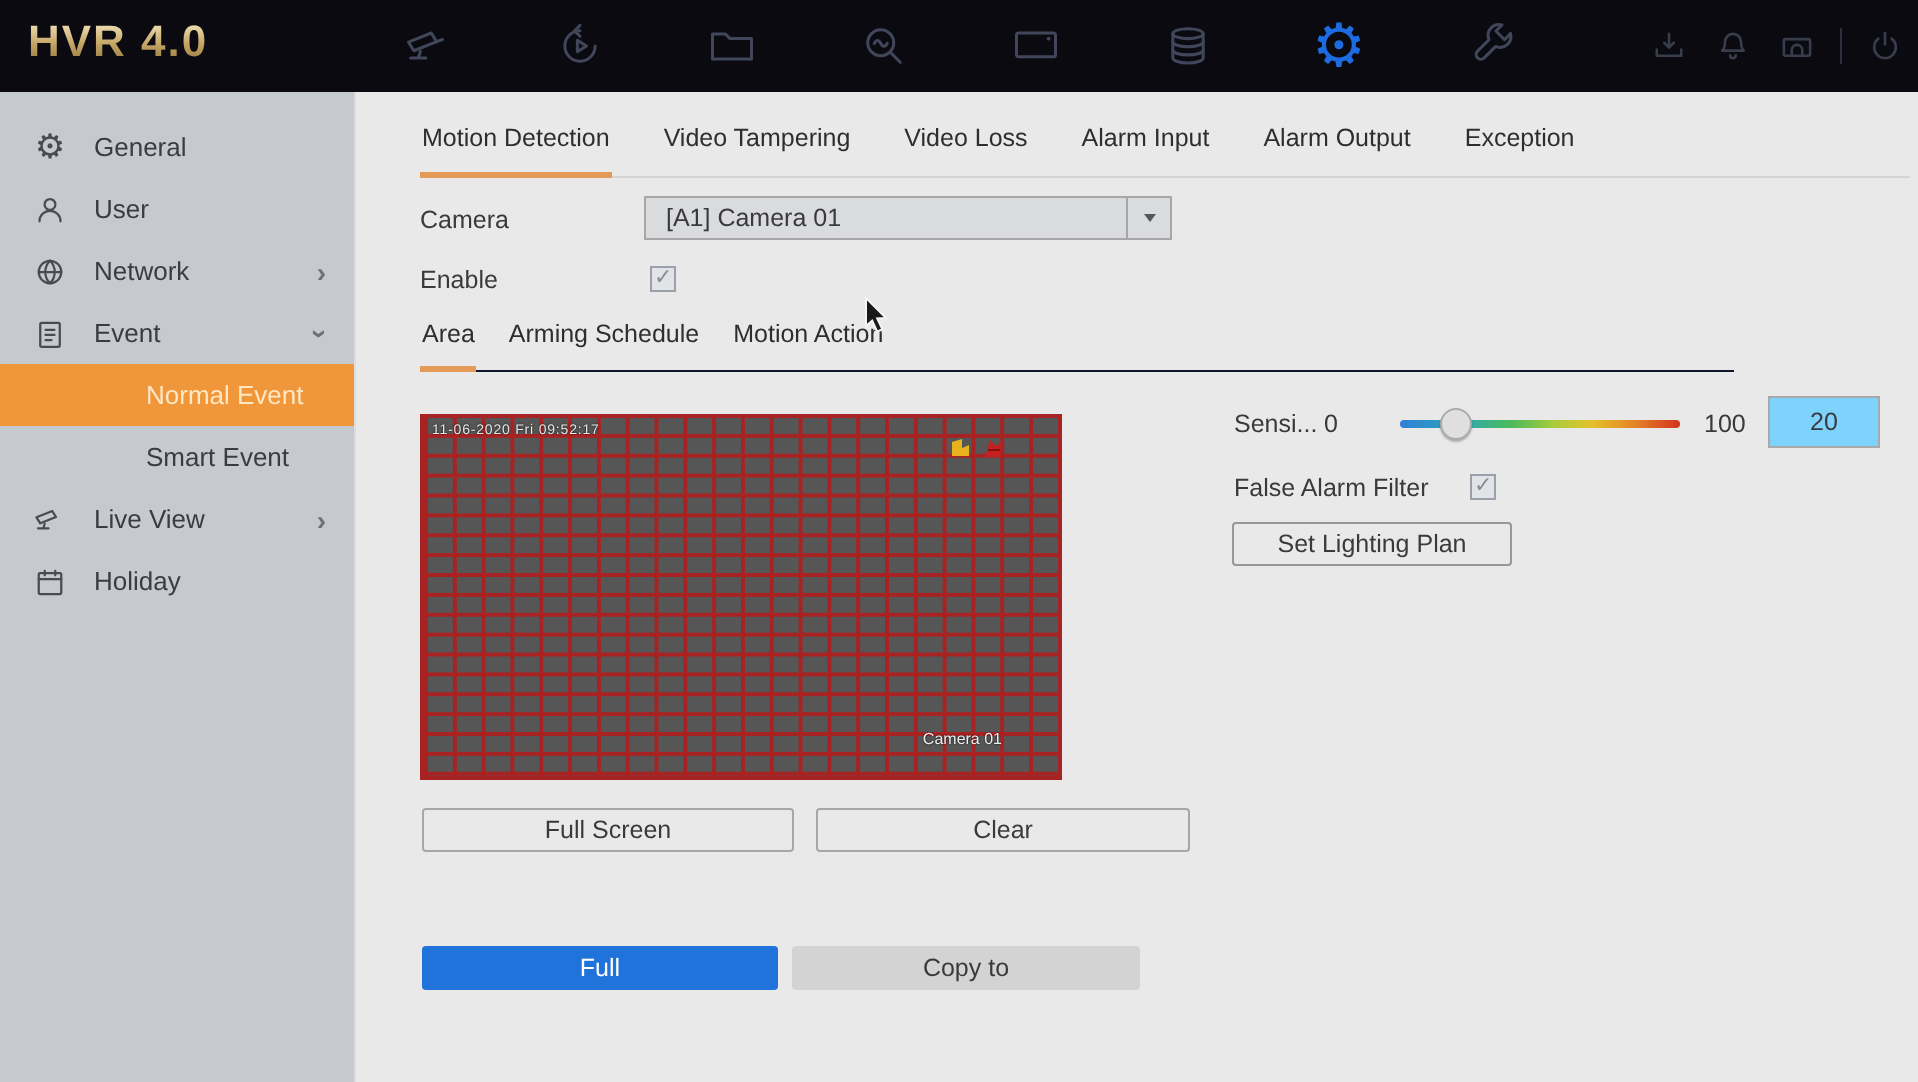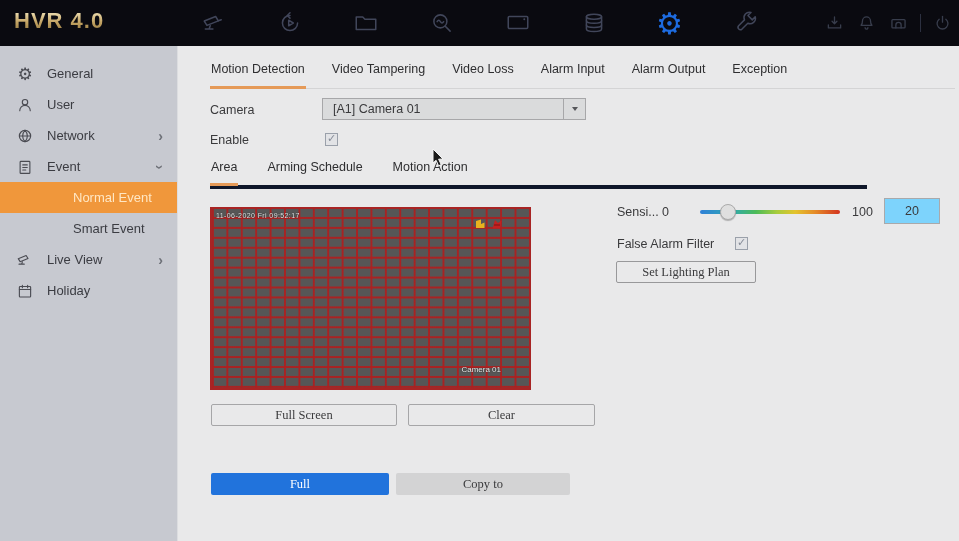--- a/index.html
+++ b/index.html
@@ -42,36 +42,36 @@
   .lbl { position:absolute; font-size:12.5px; color:#3a3a3c; }
 
   .dropdown { position:absolute; left:144px; top:52px; width:264px; height:22px; background:#dadbdc; border:1px solid #a7a7a9; display:flex; align-items:center; cursor:pointer; }
   .dropdown .dd-text { flex:1; font-size:12.5px; color:#3a3a3c; padding-left:10px; }
   .dd-btn { width:22px; height:100%; border-left:1px solid #a7a7a9; display:flex; align-items:center; justify-content:center; }
   .dd-arrow { width:0; height:0; border-left:3.5px solid transparent; border-right:3.5px solid transparent; border-top:4px solid #55565a; }
 
   .checkbox { position:absolute; width:13px; height:13px; background:#e2e3e6; border:1px solid #9aa0aa; cursor:pointer; }
   .checkbox.checked::after { content:"\2713"; position:absolute; left:1px; top:-2px; font-size:11px; color:#868c98; }
 
-  .subtabs { position:absolute; left:32px; right:92px; top:112px; display:flex; gap:28px; border-bottom:4px solid #0f172a; }
+  .subtabs { position:absolute; left:32px; right:92px; top:112px; display:flex; gap:15px; border-bottom:1px solid #0f172a; }
   .subtab { font-size:12.5px; color:#2e2e30; padding:2px 1px 9px; cursor:pointer; border-bottom:3px solid transparent; margin-bottom:-1px; }
   .subtab.active { border-bottom-color:#e59a58; }
 
   
   .video { position:absolute; left:32px; top:161px; width:321px; height:183px; background:#565656; border:2px solid #a82424; cursor:crosshair; }
   .grid-overlay { position:absolute; inset:0;
      background-image:
        linear-gradient(90deg, rgba(172,32,32,.95) 2px, transparent 2px),
        linear-gradient(0deg, rgba(172,32,32,.95) 2px, transparent 2px); }
   .osd-time { position:absolute; left:4px; top:3px; font-size:7px; color:#e8e8e8; letter-spacing:.4px; text-shadow:0 0 1px #000; }
   .osd-name { position:absolute; right:28px; bottom:14px; font-size:8px; color:#eee; text-shadow:0 0 1px #000; }
   .osd-icons { position:absolute; right:26px; top:9px; display:flex; gap:5px; }
   .osd-icons svg { width:12px; height:12px; }
 
-  .btn { position:absolute; height:22px; border:1px solid #a6a6a8; background:transparent; color:#3a3a3c; font-size:12.5px; display:flex; align-items:center; justify-content:center; border-radius:2px; cursor:pointer; font-family:Liberation Serif, serif; }
+  .btn { position:absolute; height:22px; border:1px solid #a6a6a8; background:transparent; color:#3a3a3c; font-size:12.5px; display:flex; align-items:center; justify-content:center; border-radius:2px; cursor:pointer; font-family:Liberation Sans, sans-serif; }
   .btn-fullscreen { left:33px; top:358px; width:186px; }
   .btn-clear { left:230px; top:358px; width:187px; }
   .btn-lighting { left:438px; top:215px; width:140px; border-color:#98989a; }
   .btn-apply { left:33px; top:427px; width:178px; background:#2173dc; border:none; color:#fff; }
   .btn-copy { left:218px; top:427px; width:174px; background:#d3d3d4; border:none; }
 
   
   .slider-track { position:absolute; left:522px; top:164px; width:140px; height:4px; border-radius:2px;
      background:linear-gradient(90deg,#2f80d8 0%, #2fa8b4 22%, #4cbb58 40%, #a8cc3c 55%, #e3c32d 68%, #e58c28 82%, #d33420 100%); cursor:pointer; }
   .slider-handle { position:absolute; top:-6px; width:16px; height:16px; border-radius:50%; background:#dfdfdf; border:1px solid #ababab; box-shadow:0 1px 1px rgba(0,0,0,.25); cursor:grab; }

